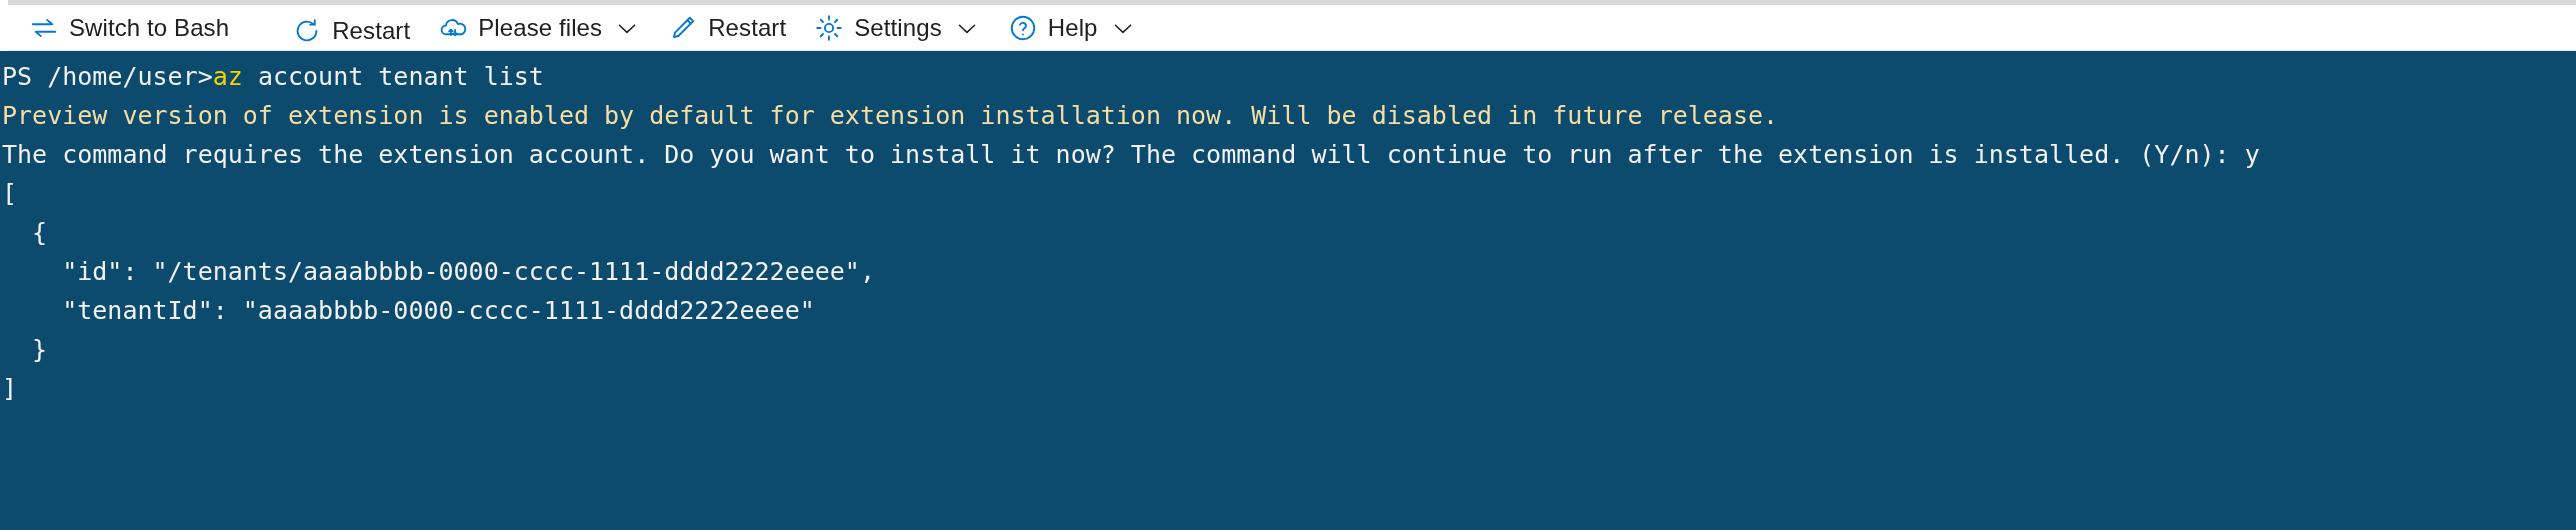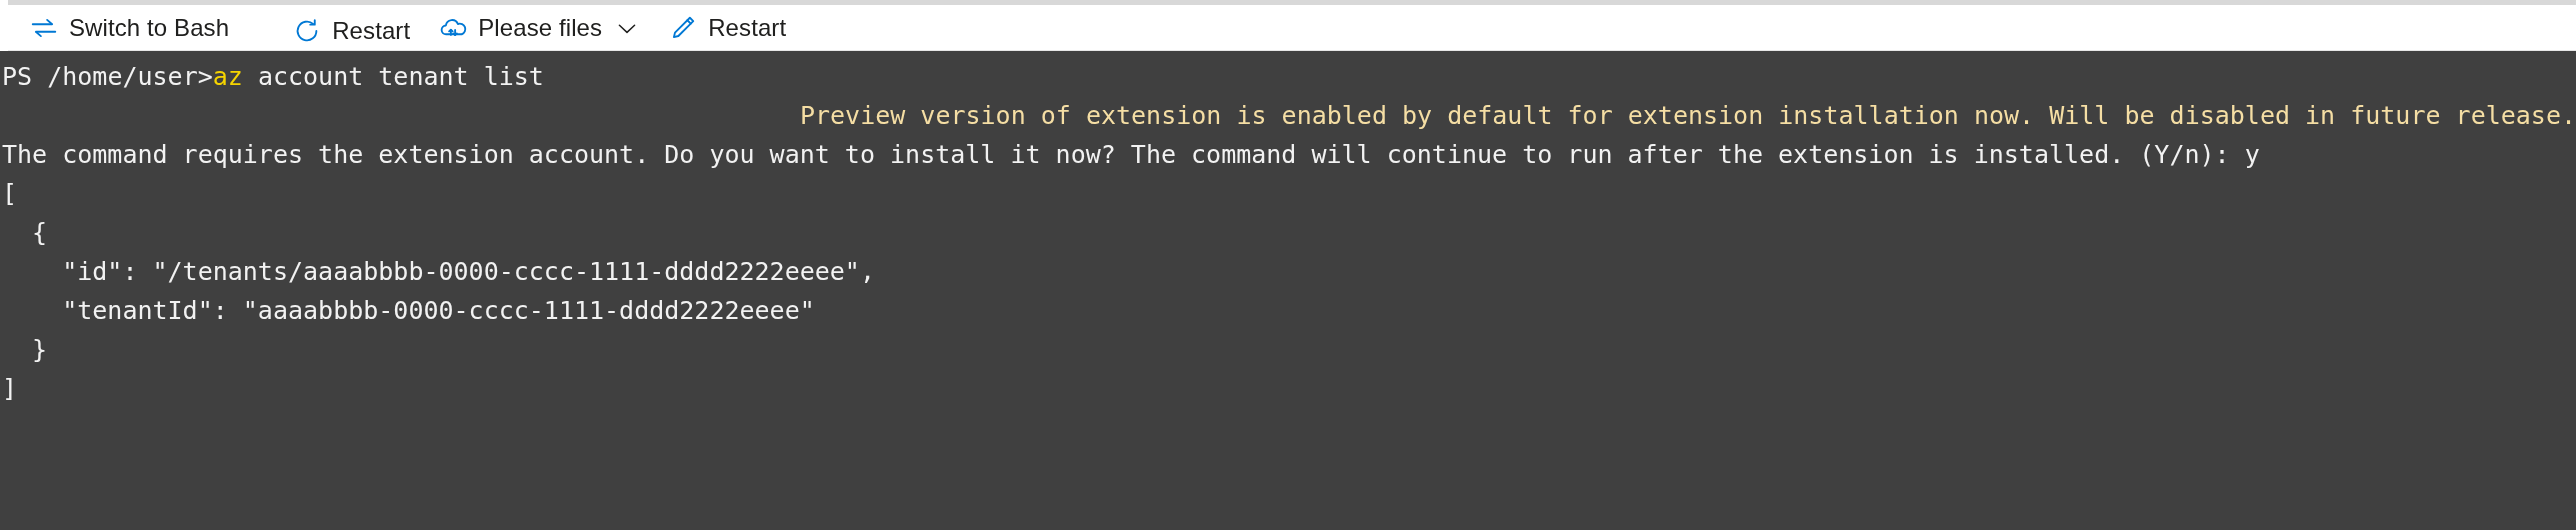--- a/index.html
+++ b/index.html
@@ -75,36 +75,36 @@
   .tb-gap-a { margin-left: 41px; margin-top: 12px; }
   .tb-gap-b { margin-left: 6px; }
 
   
   #terminal {
     position: absolute;
     left: 0;
     top: 51px;
     width: 2576px;
     height: 480px;
-    background: #404040;
+    background: #0c4a6e;
     overflow: hidden;
     padding: 6px 0 0 2px;
     box-sizing: border-box;
   }
   .tline {
     font-family: "DejaVu Sans Mono", "Liberation Mono", monospace;
     font-size: 25px;
     line-height: 39px;
     height: 39px;
     white-space: pre;
     color: #f2f2f2;
     letter-spacing: 0px;
   }
   .c-white  { color: #f2f2f2; }
-  .c-yellow { color: #f5dea4; text-align: right; }
+  .c-yellow { color: #f5dea4; }
   .c-cmd    { color: #f6d400; }
   .c-cyan   { color: #3ab5b0; }
 </style>
 </head>
 <body>
 
 <div id="toolbar">
 
   <div class="tb-item">
     <span class="tb-ico">
@@ -151,21 +151,50 @@
     <span class="tb-ico">
       <svg width="30" height="30" viewBox="0 0 24 24" fill="none" stroke="#0078d4" stroke-width="1.5" stroke-linecap="round" stroke-linejoin="round">
         <path d="M17.5 3.8 20.2 6.5 8.3 18.4l-3.6.9.9-3.6 11.9-11.9Z"></path>
         <path d="M15.5 5.8 18.2 8.5"></path>
       </svg>
     </span>
     <span class="tb-label">Restart</span>
   </div>
 
 
-
+  <div class="tb-item tb-gap-b">
+    <span class="tb-ico">
+      <svg width="30" height="30" viewBox="0 0 24 24" fill="none" stroke="#0078d4" stroke-width="1.5" stroke-linecap="round" stroke-linejoin="round">
+        <circle cx="12" cy="12" r="3.3"></circle>
+        <path d="M12 2.6v2.6M12 18.8v2.6M21.4 12h-2.6M5.2 12H2.6M18.6 5.4l-1.8 1.8M7.2 16.8l-1.8 1.8M18.6 18.6l-1.8-1.8M7.2 7.2 5.4 5.4"></path>
+      </svg>
+    </span>
+    <span class="tb-label">Settings</span>
+    <span class="tb-caret">
+      <svg width="26" height="26" viewBox="0 0 24 24" fill="none" stroke="#20201f" stroke-width="1.4" stroke-linecap="round" stroke-linejoin="round">
+        <path d="M5 9.5 12 16l7-6.5"></path>
+      </svg>
+    </span>
+  </div>
+
+  <div class="tb-item tb-gap-b">
+    <span class="tb-ico">
+      <svg width="30" height="30" viewBox="0 0 24 24" fill="none" stroke="#0078d4" stroke-width="1.5" stroke-linecap="round" stroke-linejoin="round">
+        <circle cx="12" cy="12" r="9"></circle>
+        <path d="M9.6 9.4a2.5 2.5 0 0 1 4.8.9c0 1.7-2.4 2-2.4 3.5"></path>
+        <path d="M12 17.1v.05"></path>
+      </svg>
+    </span>
+    <span class="tb-label">Help</span>
+    <span class="tb-caret">
+      <svg width="26" height="26" viewBox="0 0 24 24" fill="none" stroke="#20201f" stroke-width="1.4" stroke-linecap="round" stroke-linejoin="round">
+        <path d="M5 9.5 12 16l7-6.5"></path>
+      </svg>
+    </span>
+  </div>
 
 </div>
 
 <div id="terminal">
 
   <div class="tline"><span class="c-white">PS</span><span class="c-white"> </span><span class="c-white">/home/user&gt;</span><span class="c-cmd">az</span><span class="c-white"> account tenant list</span></div>
 
   <div id="terminal-lines">
       <div class="tline c-yellow">Preview version of extension is enabled by default for extension installation now. Will be disabled in future release.</div>
       <div class="tline c-white">The command requires the extension account. Do you want to install it now? The command will continue to run after the extension is installed. (Y/n): y</div>

